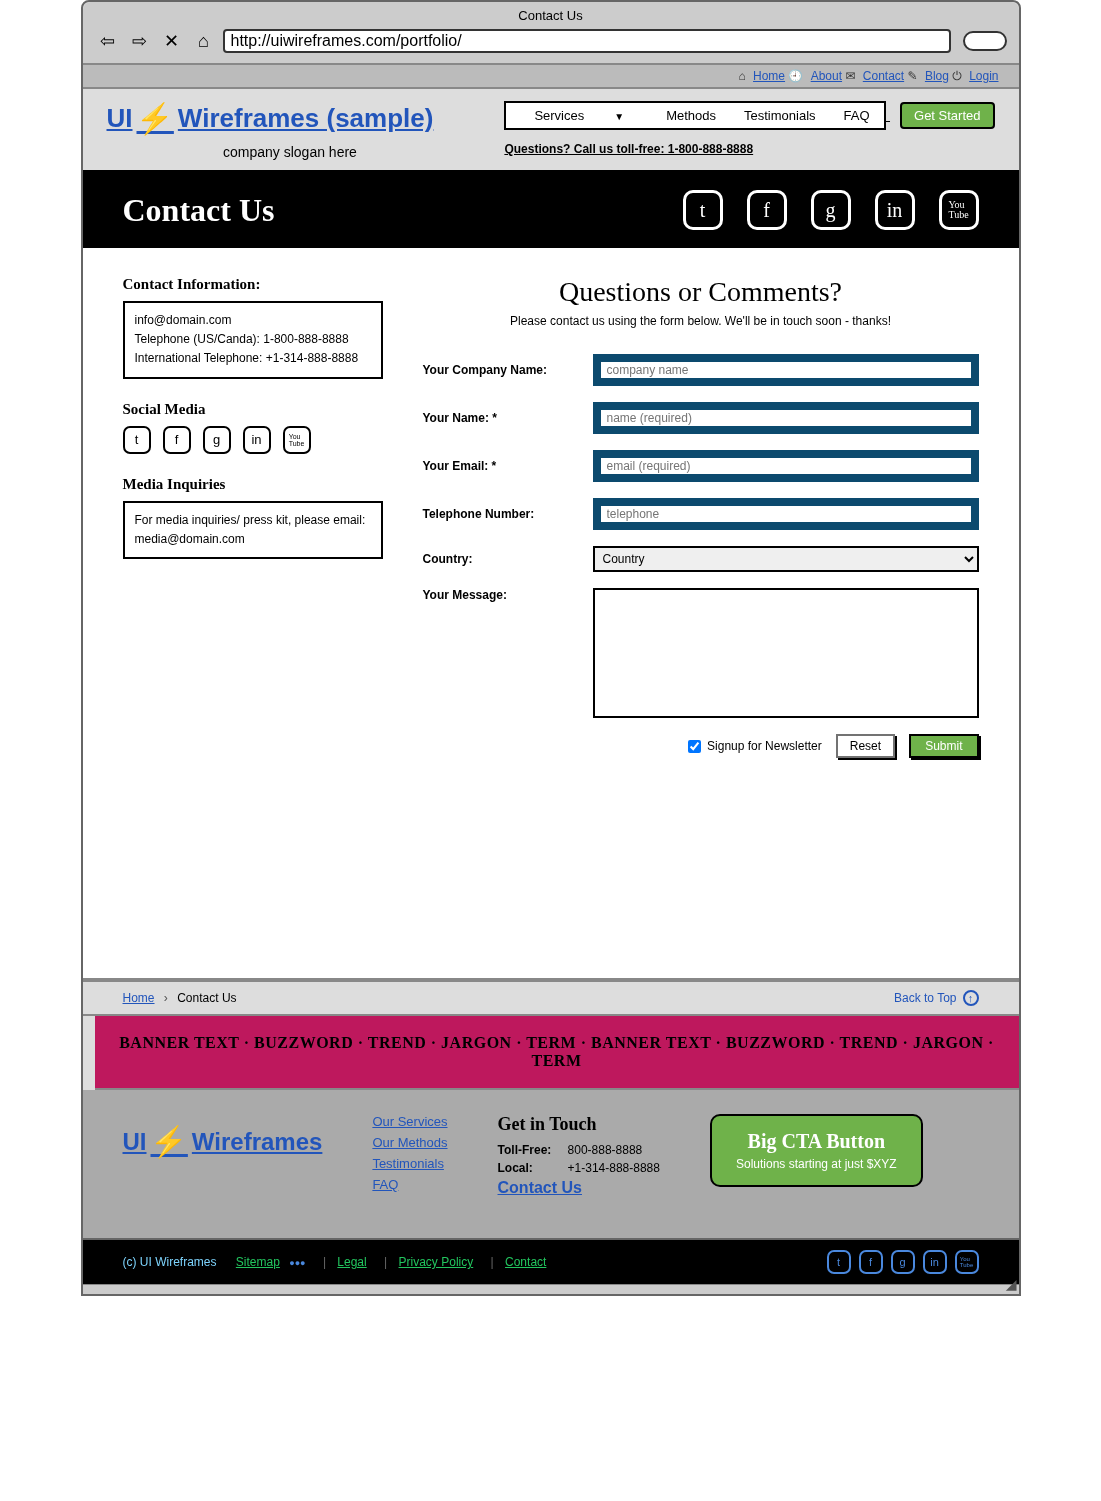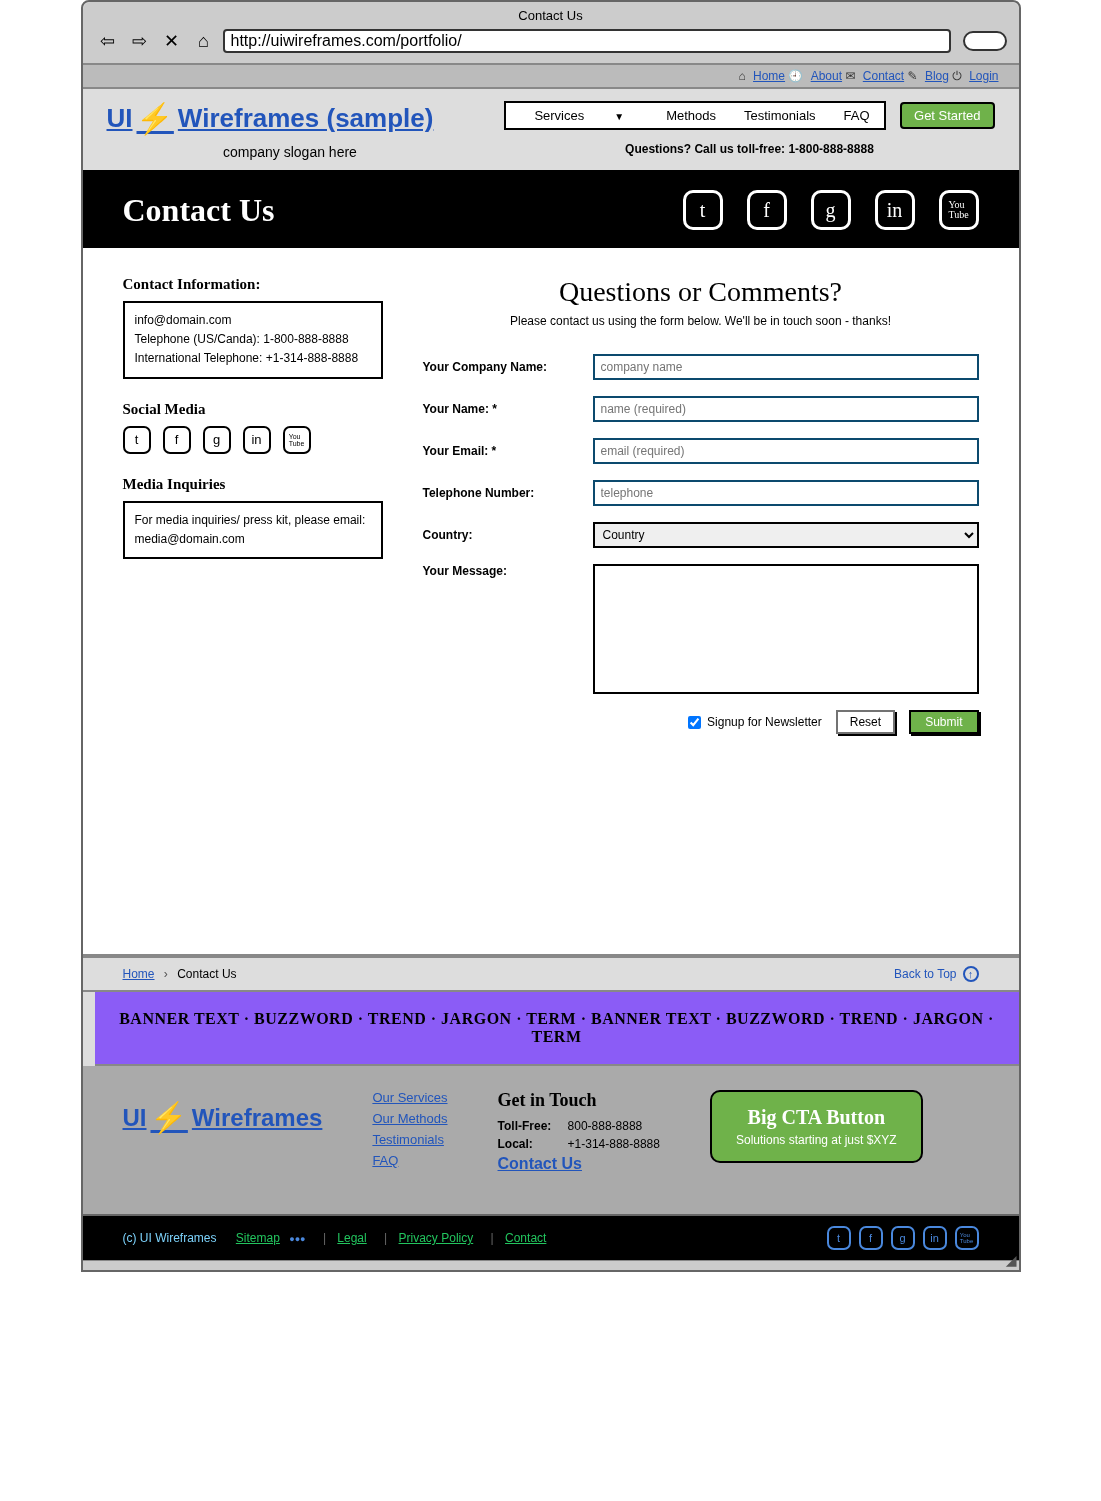--- a/index.html
+++ b/index.html
@@ -12,21 +12,21 @@
   .nav-btn { width:26px; height:22px; display:flex; align-items:center; justify-content:center; font-size:18px; cursor:pointer; }
   .url-bar { flex:1; height:24px; border:2px solid #333; border-radius:4px; background:#fff; padding:0 6px; font-family:sans-serif; font-size:16px; }
   .search-pill { width:44px; height:20px; border:2px solid #333; border-radius:12px; background:#fff; margin-left:6px; }
   .topbar { background:#bbb; border-top:2px solid #888; border-bottom:2px solid #888; padding:4px 20px; text-align:right; font-size:12px; }
   .topbar a { margin-left:6px; }
   .topbar .ico { font-size:12px; color:#333; margin-right:-2px; }
   .header { background:#ddd; padding:12px 24px 10px; display:flex; justify-content:space-between; align-items:flex-start; }
   .logo { color:#2255bb; font-weight:bold; font-size:26px; text-decoration:underline; display:inline-flex; align-items:center; gap:4px; }
   .bolt { color:#2255bb; font-size:30px; }
   .slogan { font-size:14px; text-align:center; margin-top:8px; margin-left:40px; }
-  .header-right { text-align:center; }
+  .header-right { text-align:left;text-decoration:underline; }
   .main-nav { border:2px solid #000; background:#fff; display:inline-flex; font-size:13px; }
   .main-nav span { padding:5px 14px; cursor:pointer; }
   .dd-caret { font-size:10px; margin-left:2px; }
   .cta-small { display:inline-block; background:#6fb24a; color:#fff; border:2px solid #000; border-radius:4px; padding:4px 12px; font-size:13px; margin-left:10px; cursor:pointer; }
   .tollfree { font-size:12px; font-weight:bold; margin-top:12px; }
   .hero { background:#000; color:#fff; padding:18px 40px; display:flex; justify-content:space-between; align-items:center; border-top:2px solid #000; }
   .hero h1 { font-size:32px; font-weight:bold; font-family:"Comic Sans MS",cursive; }
   .social-row { display:flex; gap:24px; }
   .social-icon { width:40px; height:40px; border:3px solid #fff; border-radius:10px; display:flex; align-items:center; justify-content:center; font-size:20px; font-family:"Comic Sans MS",cursive; }
   .social-icon.big { width:40px; height:40px; }
@@ -34,33 +34,33 @@
   .sidebar { width:260px; flex-shrink:0; }
   .sidebar h3 { font-size:15px; margin-bottom:8px; font-family:"Comic Sans MS",cursive; }
   .sketch-box { border:2px solid #000; padding:8px 10px; font-size:12px; line-height:1.6; margin-bottom:22px; font-family:sans-serif; }
   .sidebar .social-row-sm { display:flex; gap:12px; margin:8px 0 22px; }
   .social-icon-sm { width:28px; height:28px; border:2px solid #000; border-radius:7px; display:flex; align-items:center; justify-content:center; font-size:13px; cursor:pointer; }
   .main-col { flex:1; }
   .form-title { text-align:center; font-size:28px; font-family:"Comic Sans MS",cursive; margin-bottom:6px; }
   .form-sub { text-align:center; font-size:12px; font-family:sans-serif; margin-bottom:26px; }
   .form-row { display:flex; align-items:center; margin-bottom:16px; }
   .form-label { width:170px; font-size:12px; font-weight:bold; font-family:sans-serif; }
-  .form-input { flex:1; height:26px; border:2px solid #0c4a6e; padding:0 6px; font-size:12px; font-family:sans-serif; }
+  .form-input { flex:1; height:32px; border:8px solid #0c4a6e; padding:0 6px; font-size:12px; font-family:sans-serif; }
   .form-select { flex:1; height:26px; border:2px solid #000; font-size:12px; font-family:sans-serif; padding:0 4px; }
   .form-textarea { flex:1; height:130px; border:2px solid #000; resize:none; }
   .form-actions { display:flex; justify-content:flex-end; align-items:center; gap:14px; margin-top:10px; font-size:12px; font-family:sans-serif; }
   .chk { display:inline-flex; align-items:center; gap:6px; }
   .btn-reset { border:2px solid #737373; background:#fff; padding:3px 12px; font-size:12px; cursor:pointer; box-shadow:2px 2px 0 #000; }
   .btn-submit { border:2px solid #000; background:#6fb24a; color:#fff; padding:3px 14px; font-size:12px; cursor:pointer; box-shadow:2px 2px 0 #000; }
   .breadcrumb-bar { background:#ddd; padding:8px 40px; display:flex; justify-content:space-between; align-items:center; font-size:12px; font-family:sans-serif; border-top:2px solid #888; border-bottom:2px solid #888; }
   .bc-left a { text-decoration:underline; }
   .bc-left .sep { margin:0 6px; color:#555; }
   .back-top { color:#2255bb; display:inline-flex; align-items:center; gap:6px; cursor:pointer; }
   .circle-up { width:16px; height:16px; border:2px solid #2255bb; border-radius:50%; display:inline-flex; align-items:center; justify-content:center; font-size:11px; }
-  .banner { background:#8b5cf6; text-align:center; padding:18px 8px; font-size:16px; font-weight:bold; letter-spacing:0.5px; border-bottom:2px solid #888; font-family:"Comic Sans MS",cursive;margin-left:12px; }
+  .banner { background:#be185d; text-align:center; padding:18px 8px; font-size:16px; font-weight:bold; letter-spacing:0.5px; border-bottom:2px solid #888; font-family:"Comic Sans MS",cursive;margin-left:12px; }
   .footer-main { background:#aaa; padding:24px 40px 40px; display:flex; gap:50px; align-items:flex-start; border-bottom:2px solid #666; }
   .footer-logo { color:#2255bb; font-size:24px; font-weight:bold; text-decoration:underline; display:inline-flex; align-items:center; gap:4px; margin-top:10px; }
   .footer-links { font-size:13px; }
   .footer-links a { display:block; margin-bottom:6px; }
   .getintouch h4 { font-family:"Comic Sans MS",cursive; font-size:18px; margin-bottom:8px; }
   .git-row { font-size:12px; font-family:sans-serif; margin-bottom:4px; }
   .git-row .lbl { display:inline-block; width:70px; font-weight:bold; }
   .cta-big { background:#6fb24a; border:2px solid #000; border-radius:10px; padding:14px 24px; text-align:center; color:#fff; cursor:pointer; }
   .cta-big .t1 { font-size:20px; font-family:"Comic Sans MS",cursive; font-weight:bold; }
   .cta-big .t2 { font-size:12px; margin-top:4px; }

